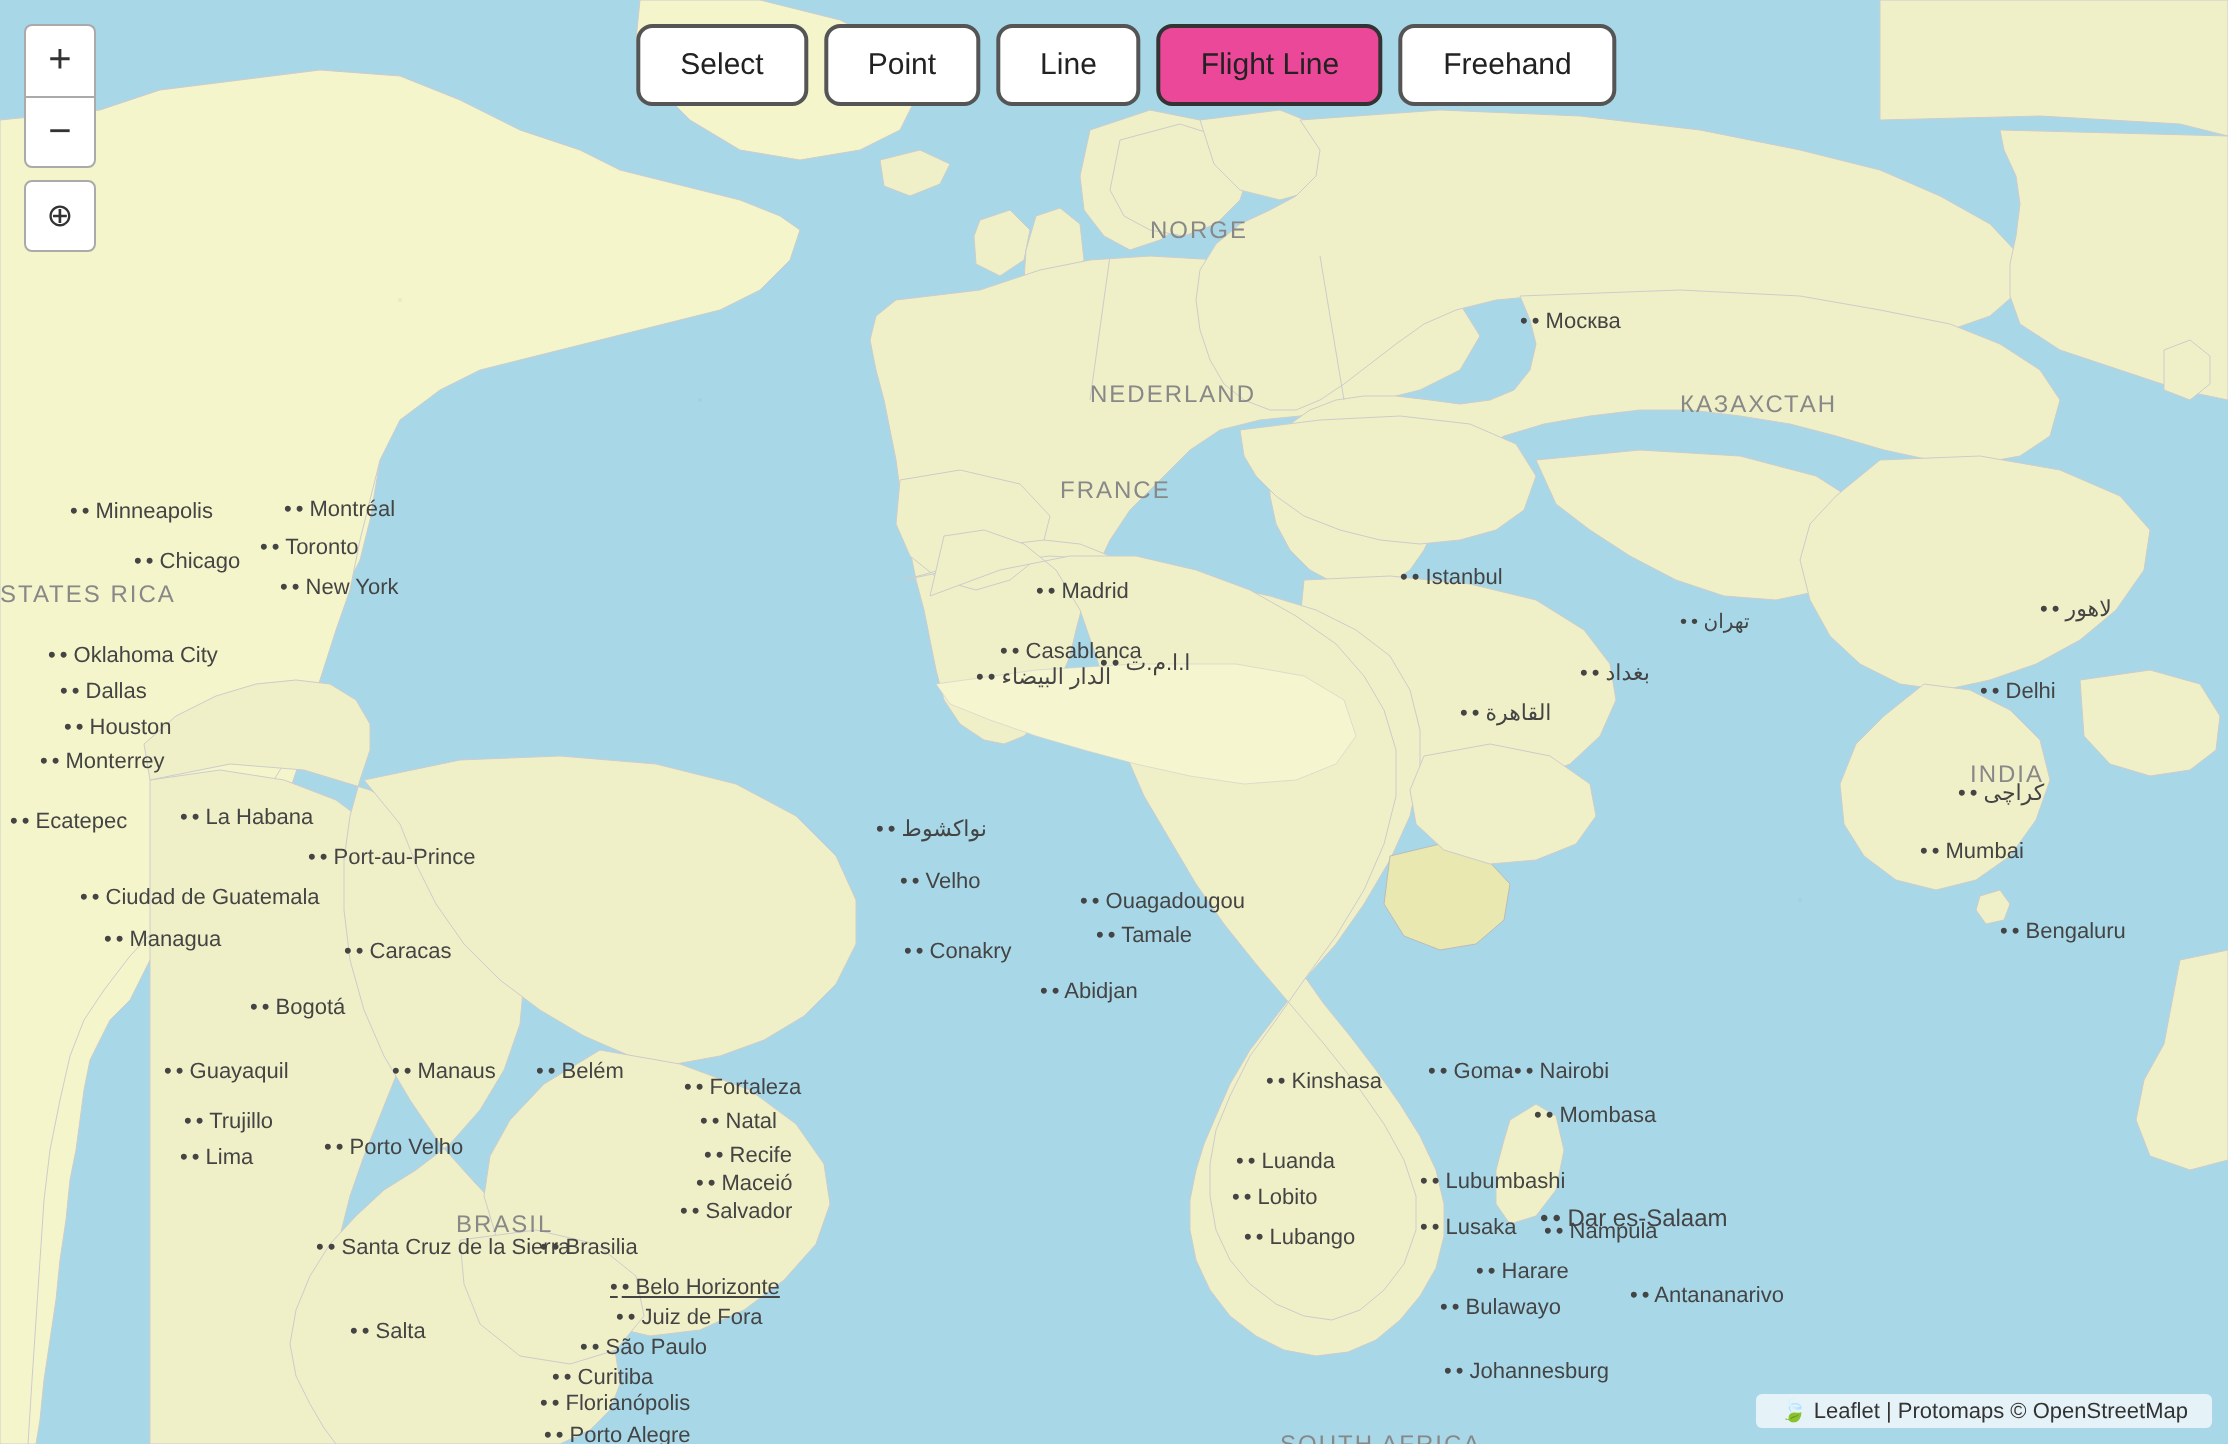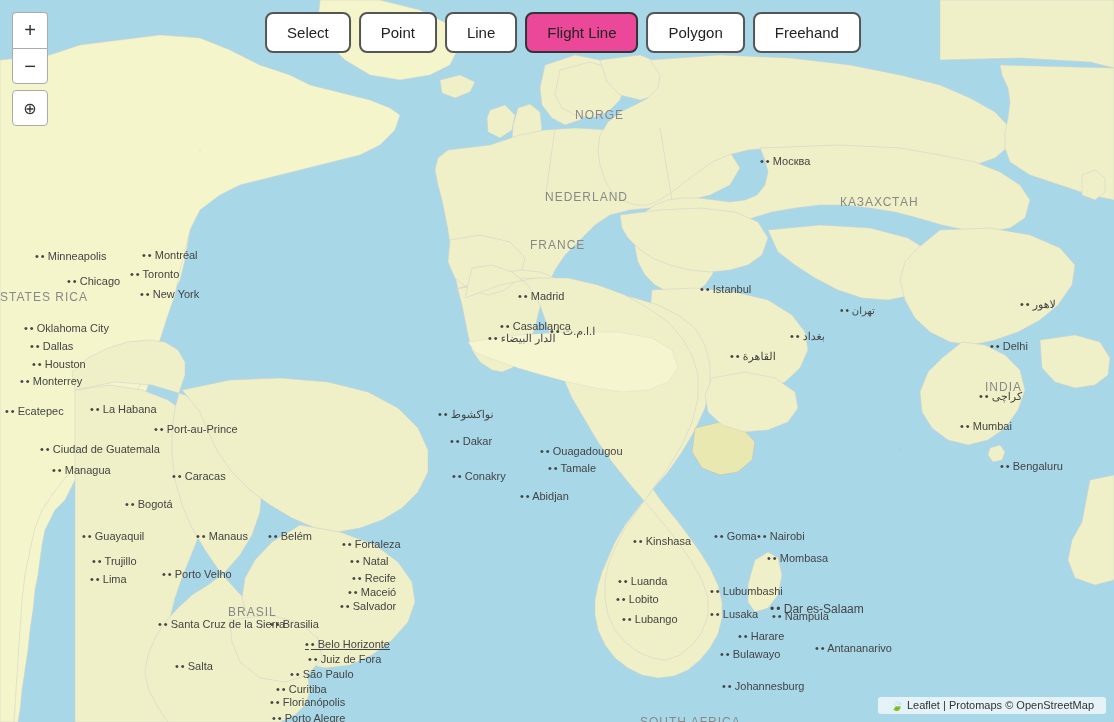--- a/index.html
+++ b/index.html
@@ -212,21 +212,20 @@
       <circle cx="350" cy="200" r="1" fill="#88b"></circle>
       <circle cx="900" cy="450" r="1" fill="#88b"></circle>
     </g>
   </svg>
 
   <div id="toolbar">
   <button class="tool-btn">Select</button>
       <button class="tool-btn">Point</button>
       <button class="tool-btn">Line</button>
       <button class="tool-btn active">Flight Line</button>
-      <button class="tool-btn">Polygon</button>
       <button class="tool-btn">Freehand</button>
     </div>
 
   <div id="zoom-controls">
     <button class="zoom-btn">+</button>
     <button class="zoom-btn">−</button>
   </div>
 
   <div id="compass">
     <span>⊕</span>
@@ -246,21 +245,21 @@
       <div class="map-label map-label-city" style="left: 500px; top: 320px; position: absolute; font-size: 11px; color: rgb(68, 68, 68);">• Casablanca</div>
       <div class="map-label map-label-city" style="left: 840px; top: 305px; position: absolute; font-size: 10px; color: rgb(68, 68, 68);">• تهران</div>
       <div class="map-label map-label-city" style="left: 790px; top: 330px; position: absolute; font-size: 11px; color: rgb(68, 68, 68);">• بغداد</div>
       <div class="map-label map-label-city" style="left: 730px; top: 350px; position: absolute; font-size: 11px; color: rgb(68, 68, 68);">• القاهرة</div>
       <div class="map-label map-label-city" style="left: 990px; top: 340px; position: absolute; font-size: 11px; color: rgb(68, 68, 68);">• Delhi</div>
       <div class="map-label map-label-city" style="left: 960px; top: 420px; position: absolute; font-size: 11px; color: rgb(68, 68, 68);">• Mumbai</div>
       <div class="map-label map-label-city" style="left: 1000px; top: 460px; position: absolute; font-size: 11px; color: rgb(68, 68, 68);">• Bengaluru</div>
       <div class="map-label map-label-city" style="left: 1020px; top: 298px; position: absolute; font-size: 11px; color: rgb(68, 68, 68);">• لاهور</div>
       <div class="map-label map-label-city" style="left: 955px; top: 390px; position: absolute; font-size: 11px; color: rgb(68, 68, 68); margin-left: 24px;">• كراچی</div>
       <div class="map-label map-label-city" style="left: 438px; top: 408px; position: absolute; font-size: 11px; color: rgb(68, 68, 68);">• نواکشوط</div>
-      <div class="map-label map-label-city" style="left: 450px; top: 435px; position: absolute; font-size: 11px; color: rgb(68, 68, 68);">• Dakar</div>
+      <div class="map-label map-label-city" style="left: 450px; top: 435px; position: absolute; font-size: 11px; color: rgb(68, 68, 68);">• Velho</div>
       <div class="map-label map-label-city" style="left: 452px; top: 470px; position: absolute; font-size: 11px; color: rgb(68, 68, 68);">• Conakry</div>
       <div class="map-label map-label-city" style="left: 548px; top: 462px; position: absolute; font-size: 11px; color: rgb(68, 68, 68);">• Tamale</div>
       <div class="map-label map-label-city" style="left: 540px; top: 445px; position: absolute; font-size: 11px; color: rgb(68, 68, 68);">• Ouagadougou</div>
       <div class="map-label map-label-city" style="left: 520px; top: 490px; position: absolute; font-size: 11px; color: rgb(68, 68, 68);">• Abidjan</div>
       <div class="map-label map-label-city" style="left: 633px; top: 535px; position: absolute; font-size: 11px; color: rgb(68, 68, 68);">• Kinshasa</div>
       <div class="map-label map-label-city" style="left: 618px; top: 575px; position: absolute; font-size: 11px; color: rgb(68, 68, 68);">• Luanda</div>
       <div class="map-label map-label-city" style="left: 616px; top: 593px; position: absolute; font-size: 11px; color: rgb(68, 68, 68);">• Lobito</div>
       <div class="map-label map-label-city" style="left: 622px; top: 613px; position: absolute; font-size: 11px; color: rgb(68, 68, 68);">• Lubango</div>
       <div class="map-label map-label-city" style="left: 714px; top: 530px; position: absolute; font-size: 11px; color: rgb(68, 68, 68);">• Goma</div>
       <div class="map-label map-label-city" style="left: 757px; top: 530px; position: absolute; font-size: 11px; color: rgb(68, 68, 68);">• Nairobi</div>

